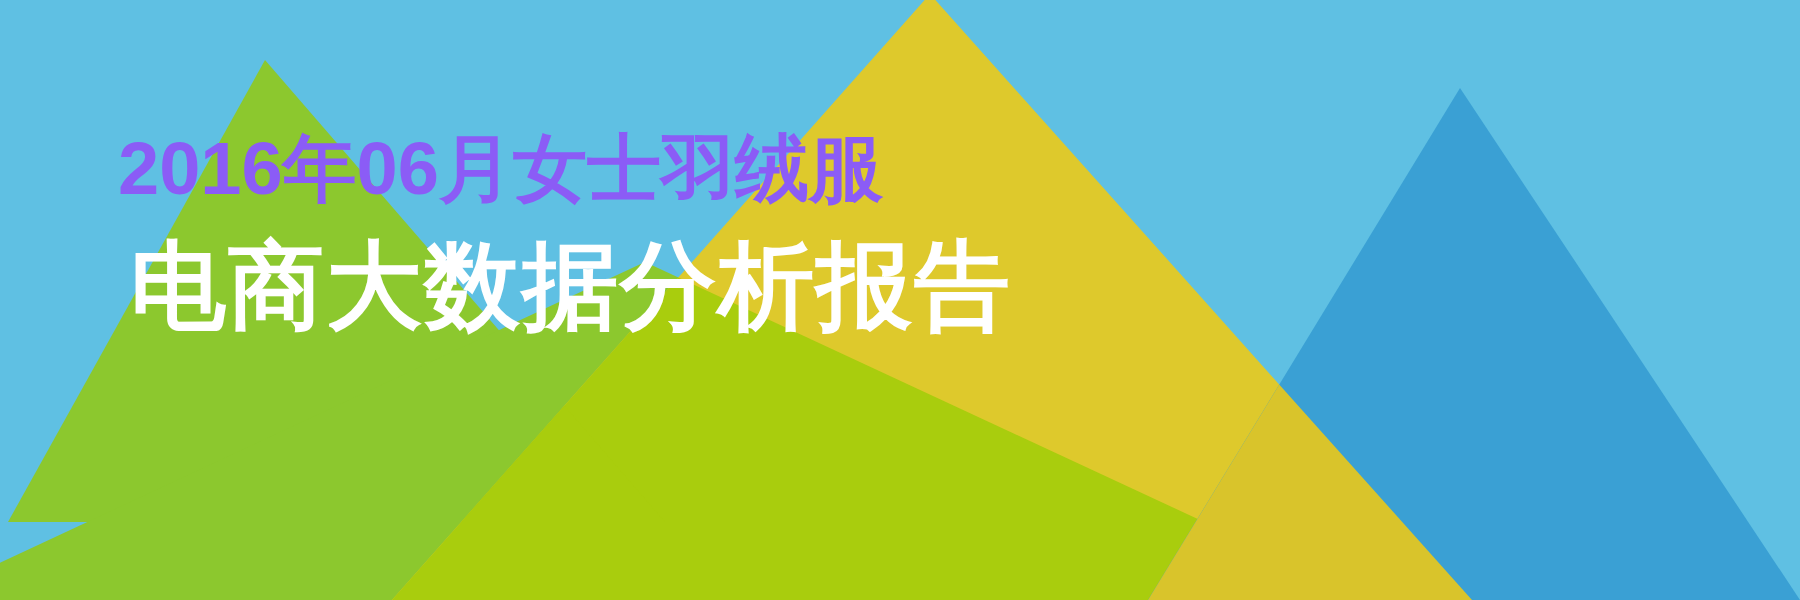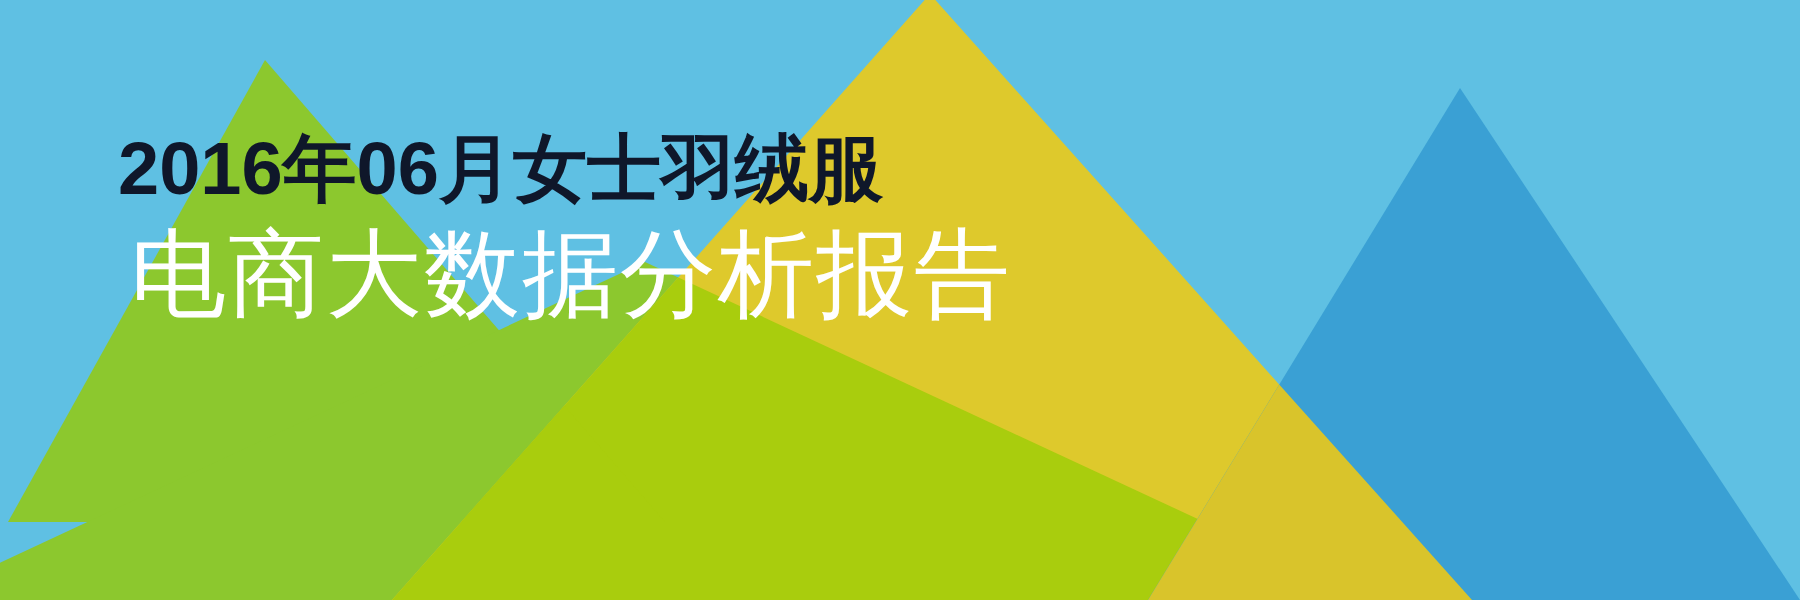--- a/index.html
+++ b/index.html
@@ -25,36 +25,36 @@
   #title-block {
     position: absolute;
     left: 118px;
     top: 126px;
     width: 1250px;
     z-index: 5;
     pointer-events: none;
   }
   .title-line-1 {
     display: block;
-    color: #0f172a;
+    color: #8b5cf6;
     font-size: 74px;
     font-weight: bold;
     line-height: 86px;
     letter-spacing: 0px;
     white-space: nowrap;
   }
   .title-line-2 {
     display: block;
     color: #ffffff;
     font-size: 96px;
-    font-weight: normal;
+    font-weight: bold;
     line-height: 108px;
     letter-spacing: 2px;
     white-space: nowrap;
-    margin-top: 8px;
+    margin-top: 20px;
     padding-left: 12px;
   }
 </style>
 </head>
 <body>
 
 <div id="banner">
 
   <svg id="bg-svg" viewBox="0 0 1800 600" preserveAspectRatio="none" aria-hidden="true">
 

